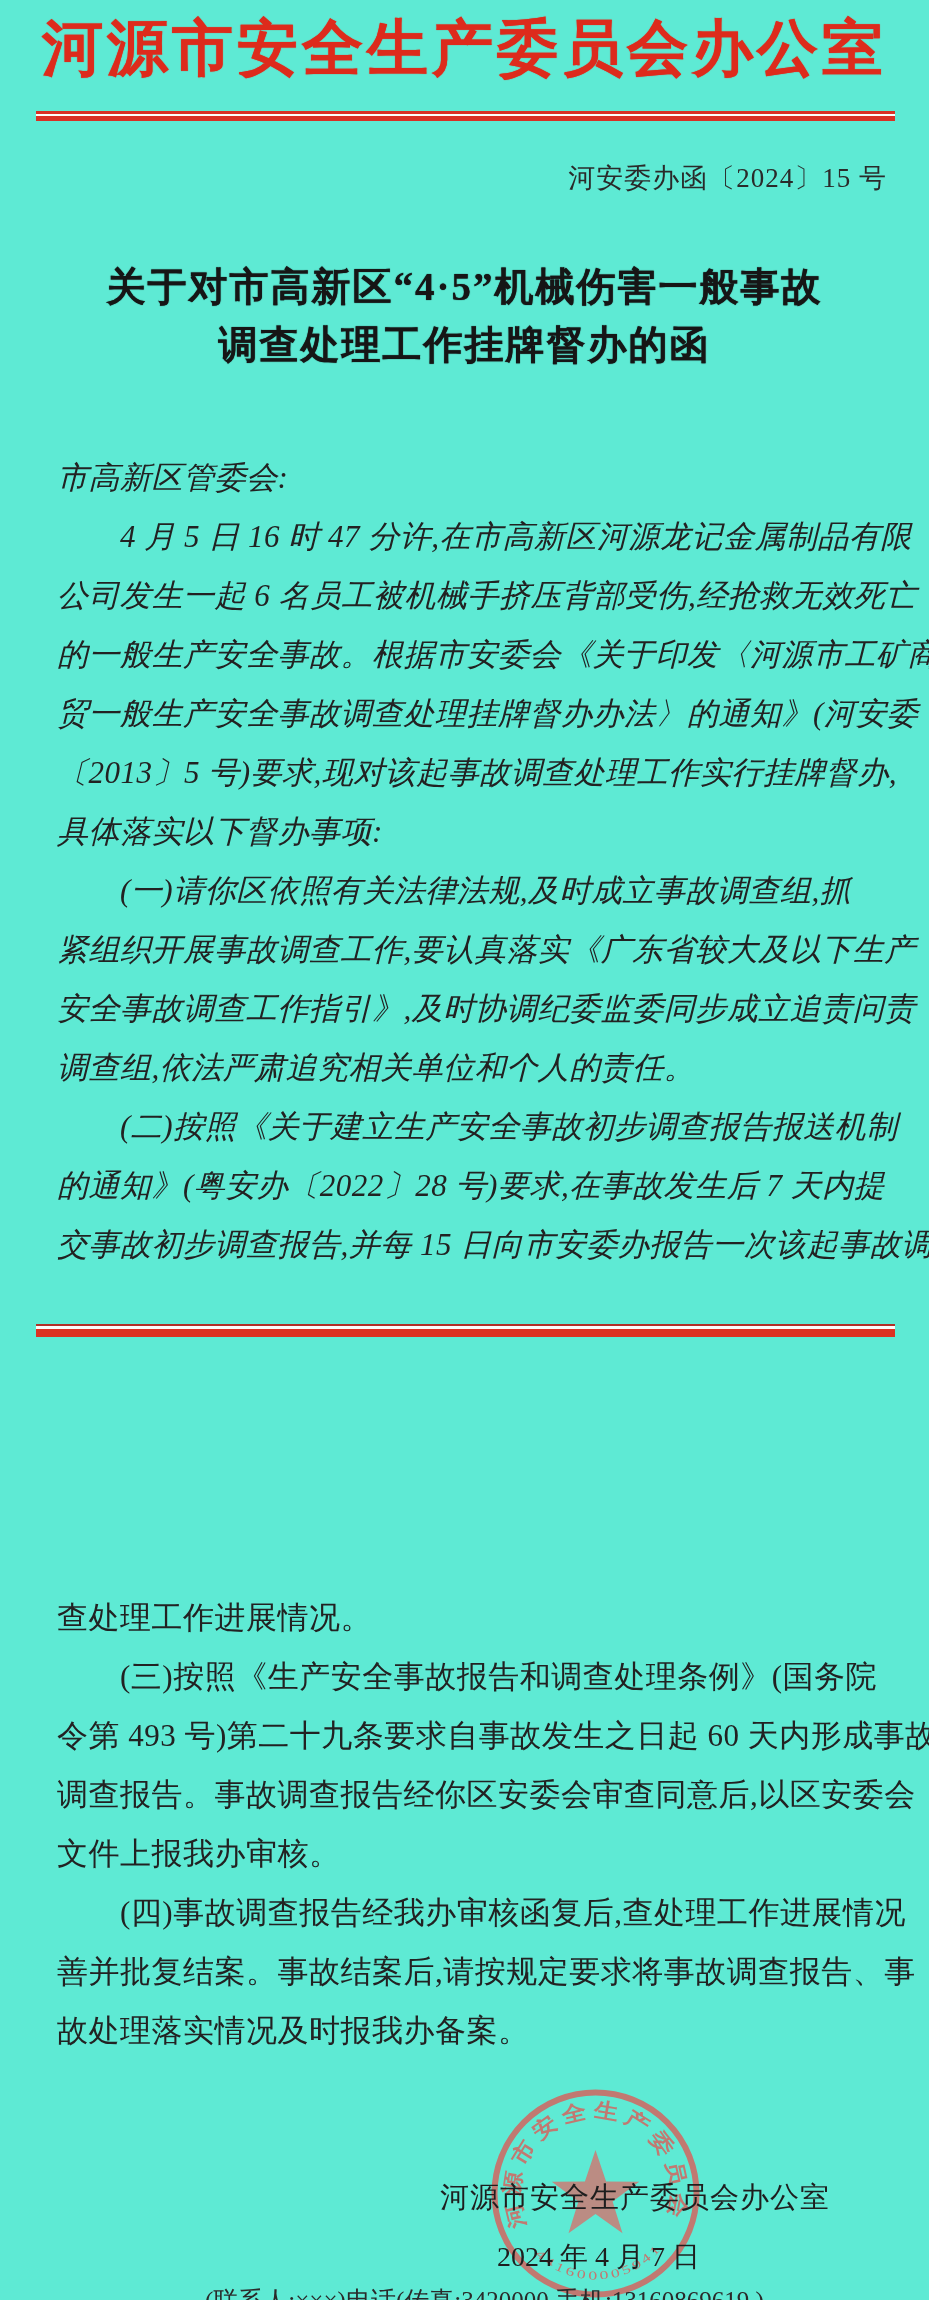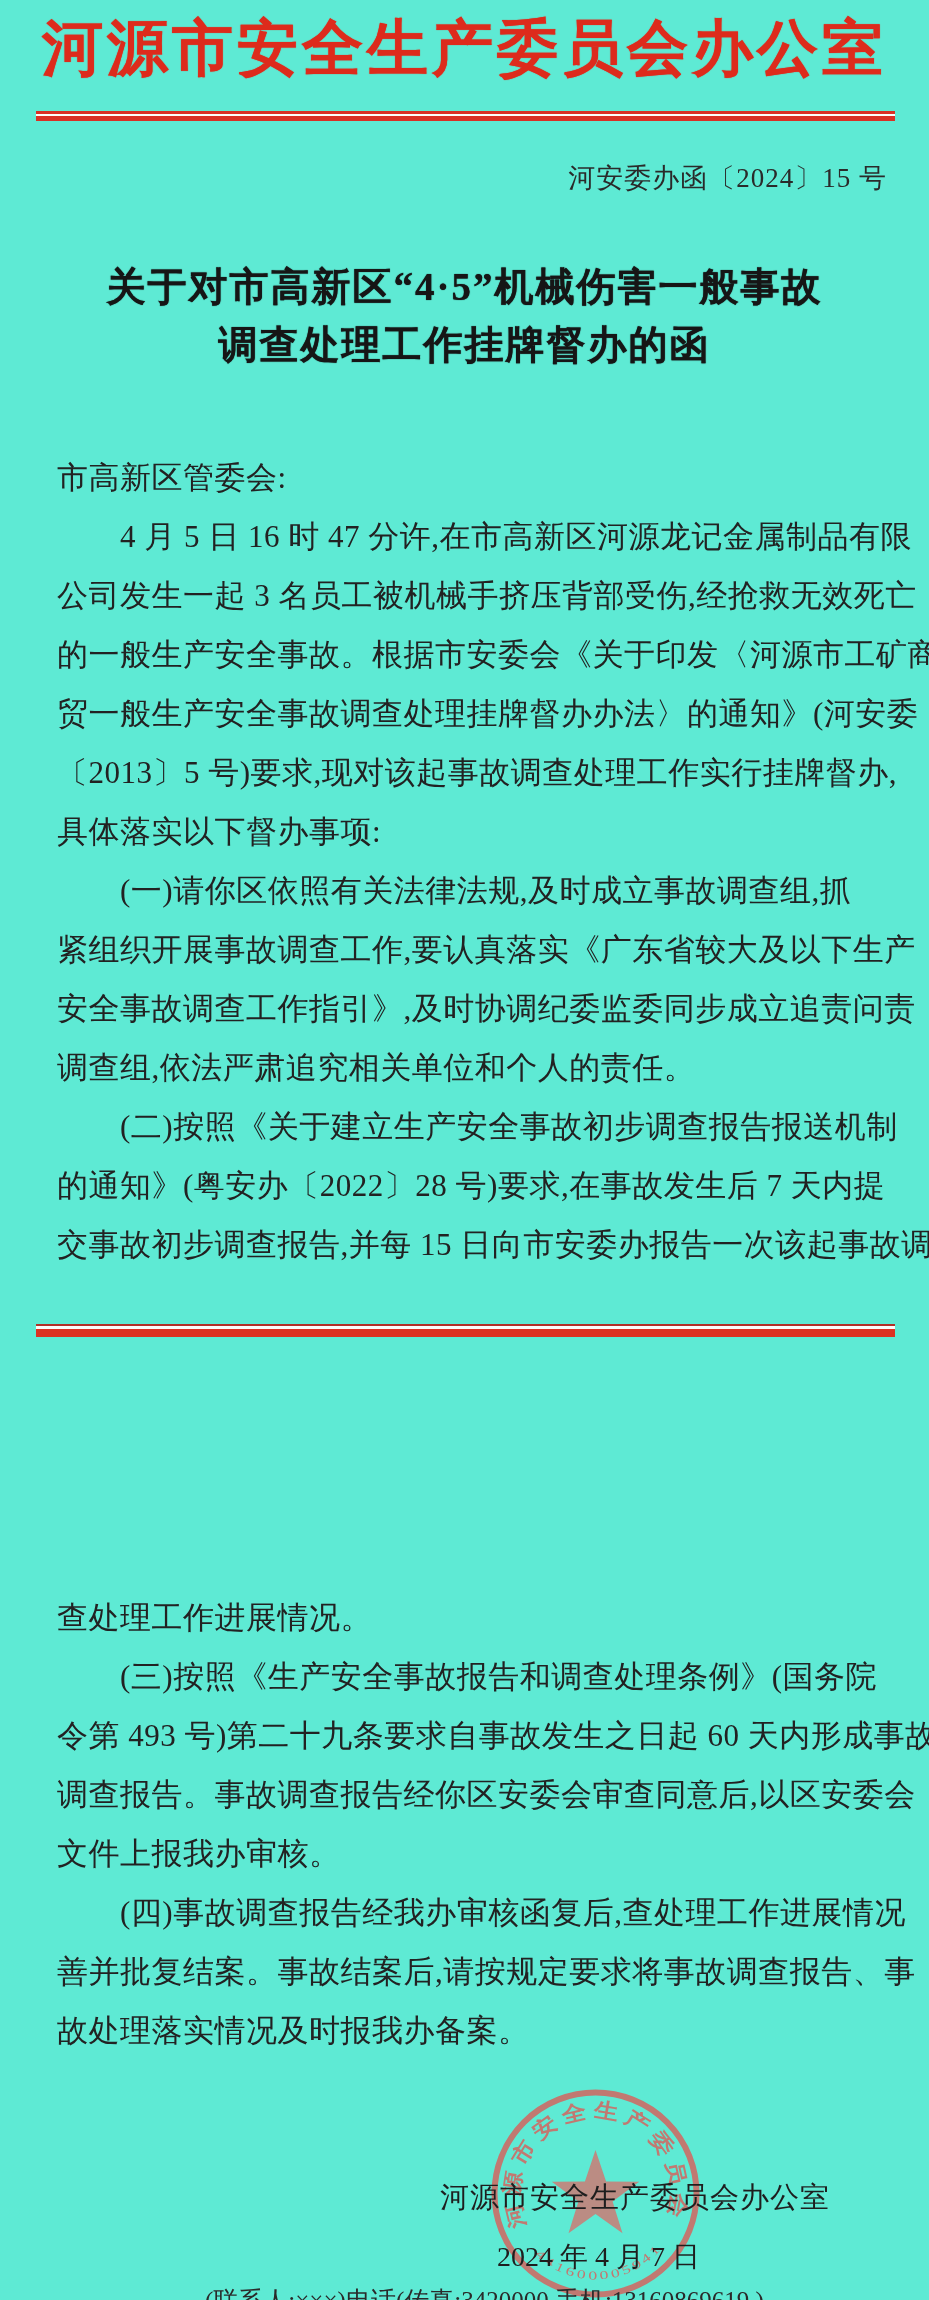--- a/index.html
+++ b/index.html
@@ -38,21 +38,21 @@
     line-height:58px;letter-spacing:2px;
     text-shadow:0 0 1px #161616;
     white-space:nowrap;
   }
   .body{
     position:absolute;left:57px;right:30px;
     font-size:31px;line-height:59px;
     color:#222;letter-spacing:0.5px;
     white-space:nowrap;
   }
-  .body-p1{top:448px;}
+  .body-p1{top:448px;font-style:italic;}
   .body-p2{top:1588px;}
   .divider{
     position:absolute;top:1324px;left:36px;right:34px;height:14px;
     background:linear-gradient(#b23028 0 2px,#fdfdfb 2px 5px,#dc3222 5px 13px,transparent 13px);
   }
   .seal{
     position:absolute;left:488px;top:2086px;
     width:215px;height:215px;
     opacity:0.88;
   }
@@ -84,21 +84,21 @@
   <div class="doc-no">河安委办函〔2024〕15 号</div>
 
   <div class="title">
     <div>关于对市高新区“4·5”机械伤害一般事故</div>
     <div>调查处理工作挂牌督办的函</div>
   </div>
 
   <div class="body body-p1">
     <div class="ln">市高新区管委会:</div>
     <div class="ln">　　4 月 5 日 16 时 47 分许,在市高新区河源龙记金属制品有限</div>
-    <div class="ln">公司发生一起 3 名员工被机械手挤压背部受伤,经抢救无效死亡</div>
+    <div class="ln">公司发生一起 6 名员工被机械手挤压背部受伤,经抢救无效死亡</div>
     <div class="ln">的一般生产安全事故。根据市安委会《关于印发〈河源市工矿商</div>
     <div class="ln">贸一般生产安全事故调查处理挂牌督办办法〉的通知》(河安委</div>
     <div class="ln">〔2013〕5 号)要求,现对该起事故调查处理工作实行挂牌督办,</div>
     <div class="ln">具体落实以下督办事项:</div>
     <div class="ln">　　(一)请你区依照有关法律法规,及时成立事故调查组,抓</div>
     <div class="ln">紧组织开展事故调查工作,要认真落实《广东省较大及以下生产</div>
     <div class="ln">安全事故调查工作指引》,及时协调纪委监委同步成立追责问责</div>
     <div class="ln">调查组,依法严肃追究相关单位和个人的责任。</div>
     <div class="ln">　　(二)按照《关于建立生产安全事故初步调查报告报送机制</div>
     <div class="ln">的通知》(粤安办〔2022〕28 号)要求,在事故发生后 7 天内提</div>

